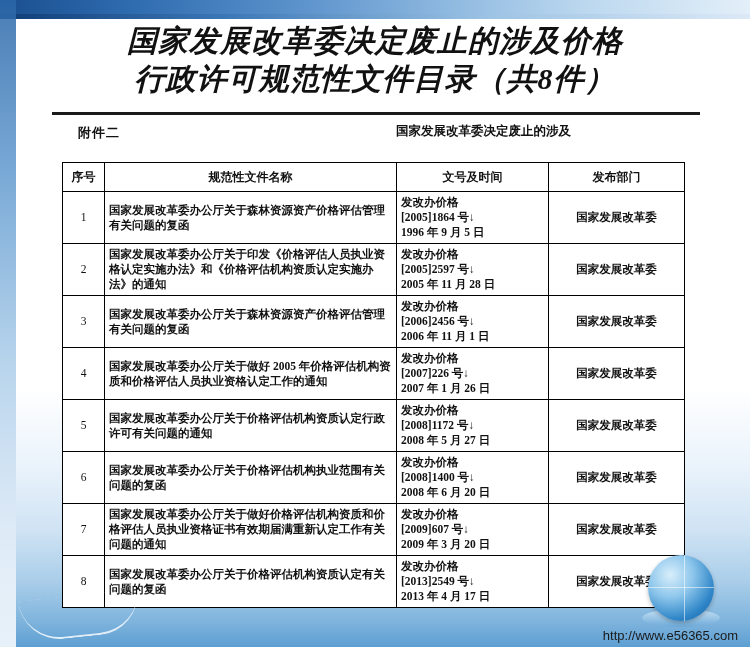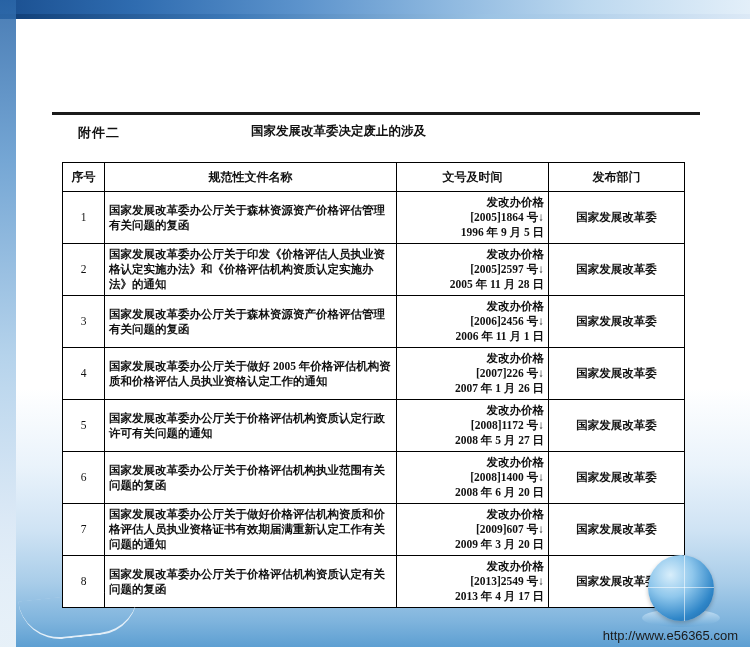--- a/index.html
+++ b/index.html
@@ -74,28 +74,28 @@
     position: absolute;
     left: 78px;
     top: 124px;
     font-size: 13px;
     font-weight: bold;
     color: #111;
     letter-spacing: 1px;
   }
   .doc-head {
     position: absolute;
-    left: 251px;
+    left: 241px;
     top: 122px;
     width: 330px;
     font-size: 12.5px;
     font-weight: bold;
     line-height: 18px;
     color: #111;
-    text-align: left;
+    text-align: right;
   }
   table.doc-table {
     position: absolute;
     left: 62px;
     top: 162px;
     width: 558px;
     border-collapse: collapse;
     background: #ffffff;
     table-layout: fixed;
   }
@@ -120,21 +120,21 @@
   td.seq {
     text-align: center;
     font-size: 11.5px;
   }
   td.name {
     text-align: left;
     font-weight: bold;
     color: #111;
   }
   td.num {
-    text-align: right;
+    text-align: left;
     font-weight: bold;
     padding-left: 10px;
   }
   td.dept {
     text-align: center;
     font-weight: bold;
     font-size: 12px;
     white-space: nowrap;
   }
   .num-line { display: block; }
@@ -203,20 +203,24 @@
   }
 </style>
 </head>
 <body>
 
 <div class="slide">
   <div class="top-band"></div>
   <div class="top-band2"></div>
   <div class="left-strip"></div>
 
+  <div class="title-wrap">
+    <div class="title-line">国家发展改革委决定废止的涉及价格</div>
+    <div class="title-line">行政许可规范性文件目录（共8件）</div>
+  </div>
   <div class="title-underline"></div>
 
   <div class="attach-label">附件二</div>
 
   <div class="doc-head">
     <div>国家发展改革委决定废止的涉及</div>
   </div>
 
   <table class="doc-table">
     <colgroup>

